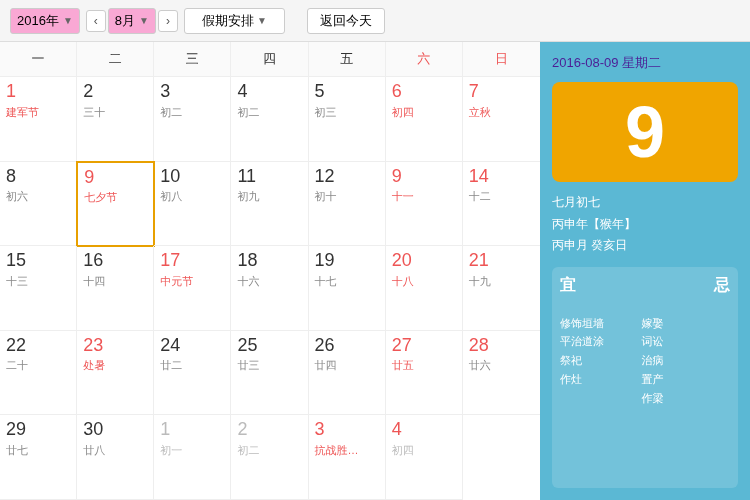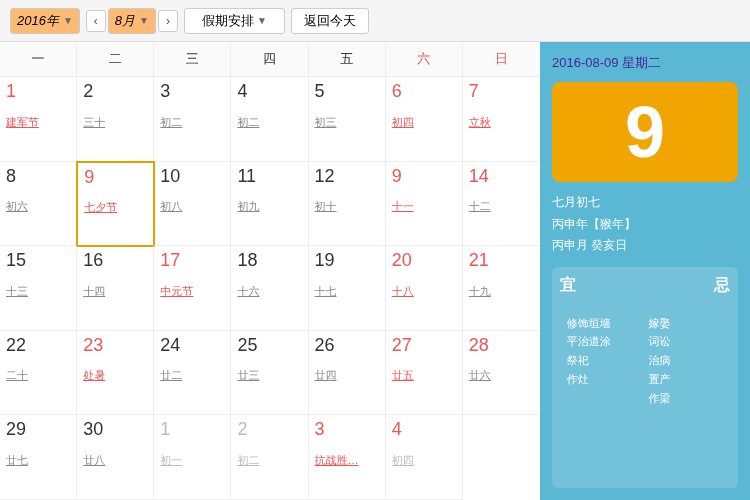--- a/index.html
+++ b/index.html
@@ -19,27 +19,26 @@
       align-items: center;
       background: #f5f5f5;
       border-bottom: 1px solid #ddd;
       padding: 6px 10px;
       gap: 6px;
       height: 42px;
     }
     .year-select, .month-select {
       display: flex;
       align-items: center;
-      background: #fdba74;
+      background: #f9a8d4;
       border: 1px solid #ccc;
       border-radius: 3px;
       padding: 3px 6px;
       font-size: 13px;
       cursor: pointer;
-      font-style: italic;
     }
     .year-select .arrow, .month-select .arrow {
       margin-left: 4px;
       font-size: 10px;
       color: #666;
     }
     .month-nav {
       display: flex;
       align-items: center;
       gap: 2px;
@@ -65,21 +64,21 @@
       gap: 3px;
     }
     .holiday-btn .arrow { font-size: 10px; color: #666; }
     .today-btn {
       background: white;
       border: 1px solid #ccc;
       border-radius: 3px;
       padding: 3px 12px;
       font-size: 13px;
       cursor: pointer;
-      margin-left: 0;
+      margin-left: 16px;
     }
 
     
     .main-content {
       display: flex;
       flex: 1;
       overflow: hidden;
     }
 
     
@@ -128,22 +127,21 @@
       font-size: 18px;
       font-weight: normal;
       color: #333;
       line-height: 1.2;
     }
     .day-cell.weekend .day-num { color: #e55; }
     .day-cell.holiday .day-num { color: #e55; }
     .lunar {
       font-size: 11px;
       color: #888;
-      margin-top: 12px;
-      text-decoration: underline;
+      margin-top: 2px;
     }
     .day-cell.holiday .lunar { color: #e55; }
     .day-cell.selected {
       border: 2px solid #e8a000;
       margin: -1px;
     }
     .day-cell.selected .day-num { color: #e55; }
     .day-cell.selected .lunar { color: #e55; }
 
     
@@ -192,21 +190,21 @@
       justify-content: space-between;
       margin-bottom: 8px;
     }
     .yi-label, .ji-label {
       color: white;
       font-size: 16px;
       font-weight: bold;
     }
     .yi-ji-content {
       display: flex;
-      justify-content: flex-end;
+      justify-content: flex-start;
       margin-top: 18px;
     }
     .yi-col, .ji-col {
       width: 48%;
     }
     .yi-item, .ji-item {
       font-size: 11px;
       color: white;
       line-height: 1.7;
     }

